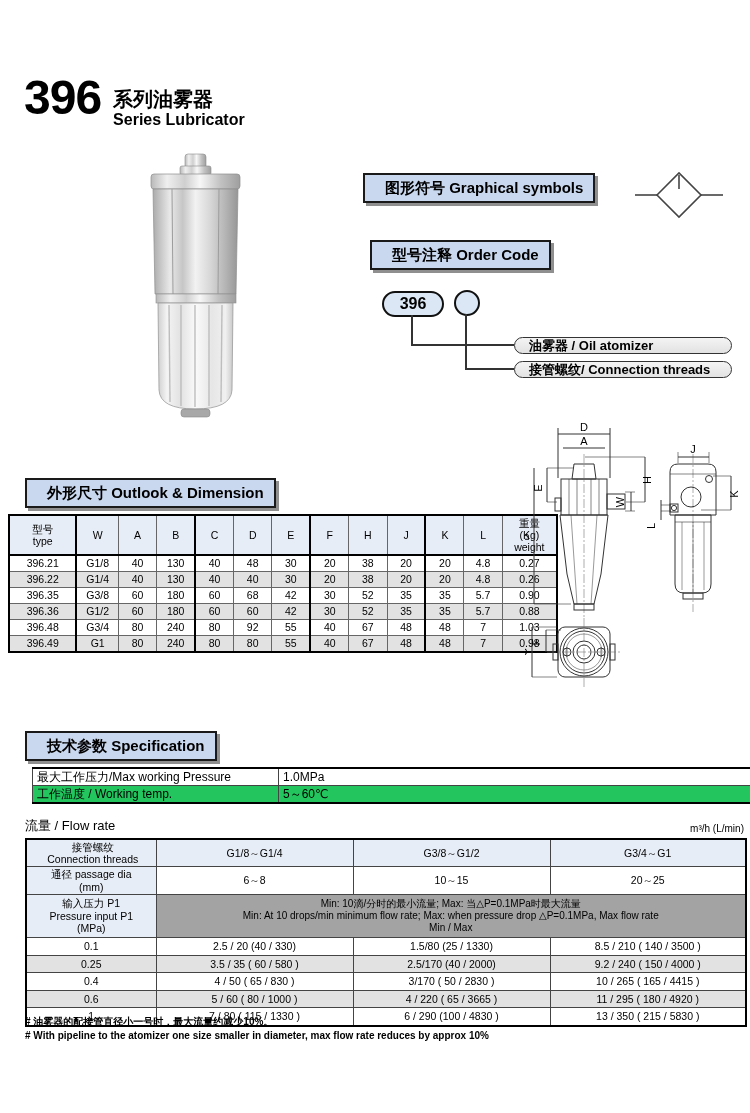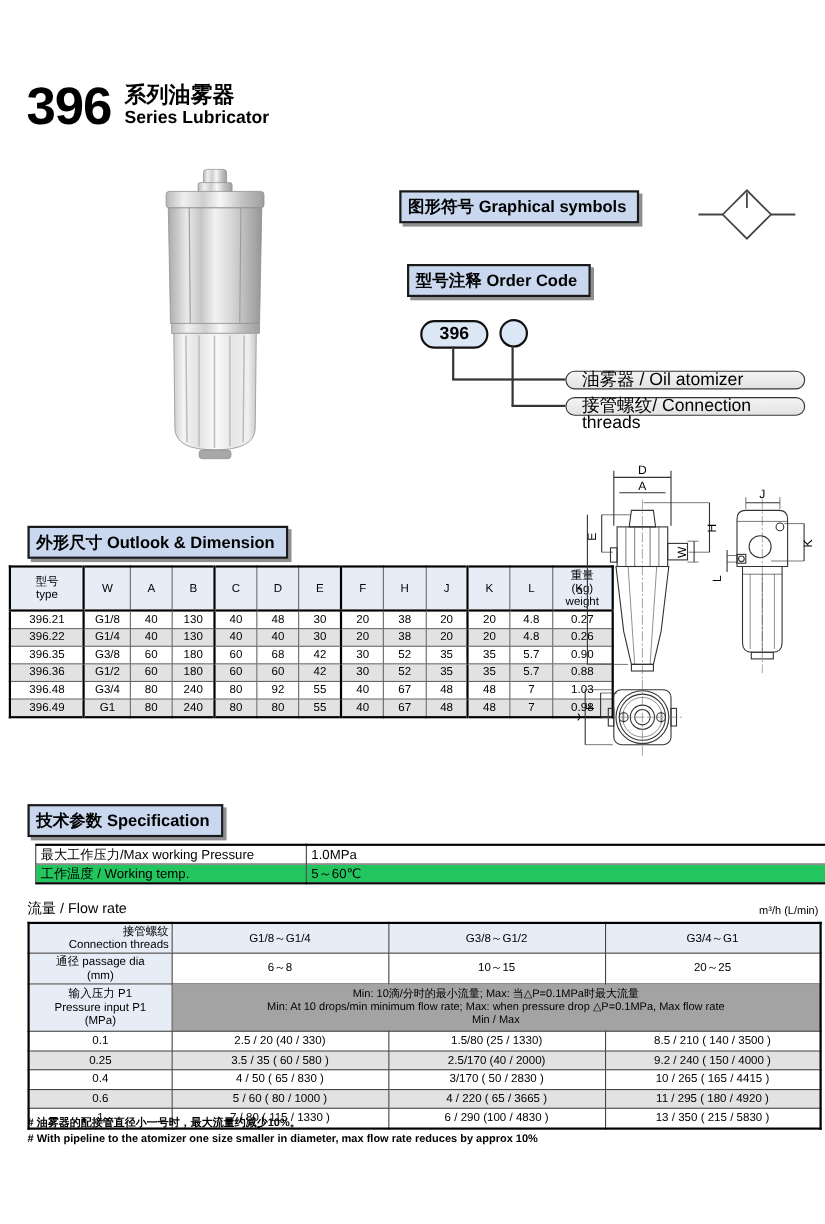--- a/index.html
+++ b/index.html
@@ -3,43 +3,43 @@
 <meta charset="utf-8">
 <style>
   html,body{margin:0;padding:0;}
   body{
     width:750px;height:1113px;position:relative;background:#fff;
     font-family:"Liberation Sans","DejaVu Sans",sans-serif;color:#000;overflow:hidden;
   }
   
   .title-block{position:absolute;left:24px;top:74px;}
   .title-number{font-size:48px;font-weight:bold;letter-spacing:-1px;line-height:1;display:inline-block;vertical-align:top;}
-  .title-side{display:inline-block;margin-left:12px;margin-top:2px;}
+  .title-side{display:inline-block;margin-left:12px;margin-top:14px;}
   .title-cn{font-size:20px;font-weight:bold;line-height:1.1;}
   .title-en{font-size:16px;font-weight:bold;line-height:1.2;}
   
   .sec-box{
     position:absolute;background:#c9d8ee;border:2px solid #1a1a1a;
     box-shadow:3px 3px 0 #8f8f8f;font-size:15px;font-weight:bold;
-    padding:4px 10px 3px 6px;white-space:nowrap;
+    padding:4px 10px 3px 20px;white-space:nowrap;
   }
   
   .pill{
     position:absolute;left:382px;top:291px;width:58px;height:22px;
     background:#dbe7f5;border:2px solid #111;border-radius:13px;
     text-align:center;font-weight:bold;font-size:16px;line-height:22px;
   }
   .code-circle{
     position:absolute;left:454px;top:290px;width:22px;height:22px;
     background:#dbe7f5;border:2px solid #111;border-radius:50%;
   }
   .callout{
     position:absolute;left:514px;width:202px;height:15px;
     background:linear-gradient(#f4f4f4,#e2e2e2);border:1.5px solid #333;border-radius:9px;
-    font-size:16px;line-height:15px;padding-left:14px;box-sizing:content-box;
+    font-size:13px;line-height:15px;padding-left:14px;box-sizing:content-box;font-weight:bold;
   }
   .conn{position:absolute;background:#333;}
   
   table{border-collapse:collapse;table-layout:fixed;}
   td,th{font-weight:normal;text-align:center;vertical-align:middle;overflow:hidden;}
   .preline{white-space:pre-line;}
   
   .dim-table{position:absolute;left:8px;top:514px;width:550px;border:2px solid #000;font-size:10.5px;}
   .dim-table th,.dim-table td{border:1px solid #666;padding:0;}
   .dim-table thead th{background:#e7edf6;height:38px;border-bottom:2px solid #000;white-space:pre-line;line-height:1.15;}
@@ -400,21 +400,21 @@
 
 <table class="flow-table">
   <colgroup>
       <col style="width:130px">
       <col style="width:197px">
       <col style="width:197px">
       <col style="width:196px">
     </colgroup>
   <tbody>
       <tr class="r1">
-    <td class="hdr preline" style="text-align:right;padding-left:5px;">接管螺纹
+    <td class="hdr preline" style="text-align:center;padding-left:5px;">接管螺纹
 Connection threads</td>
     <td class="hdr">G1/8～G1/4</td>
     <td class="hdr">G3/8～G1/2</td>
     <td class="hdr">G3/4～G1</td>
   </tr>
   <tr class="r2">
     <td class="hdr preline">通径 passage dia
 (mm)</td>
     <td>6～8</td>
     <td>10～15</td>

